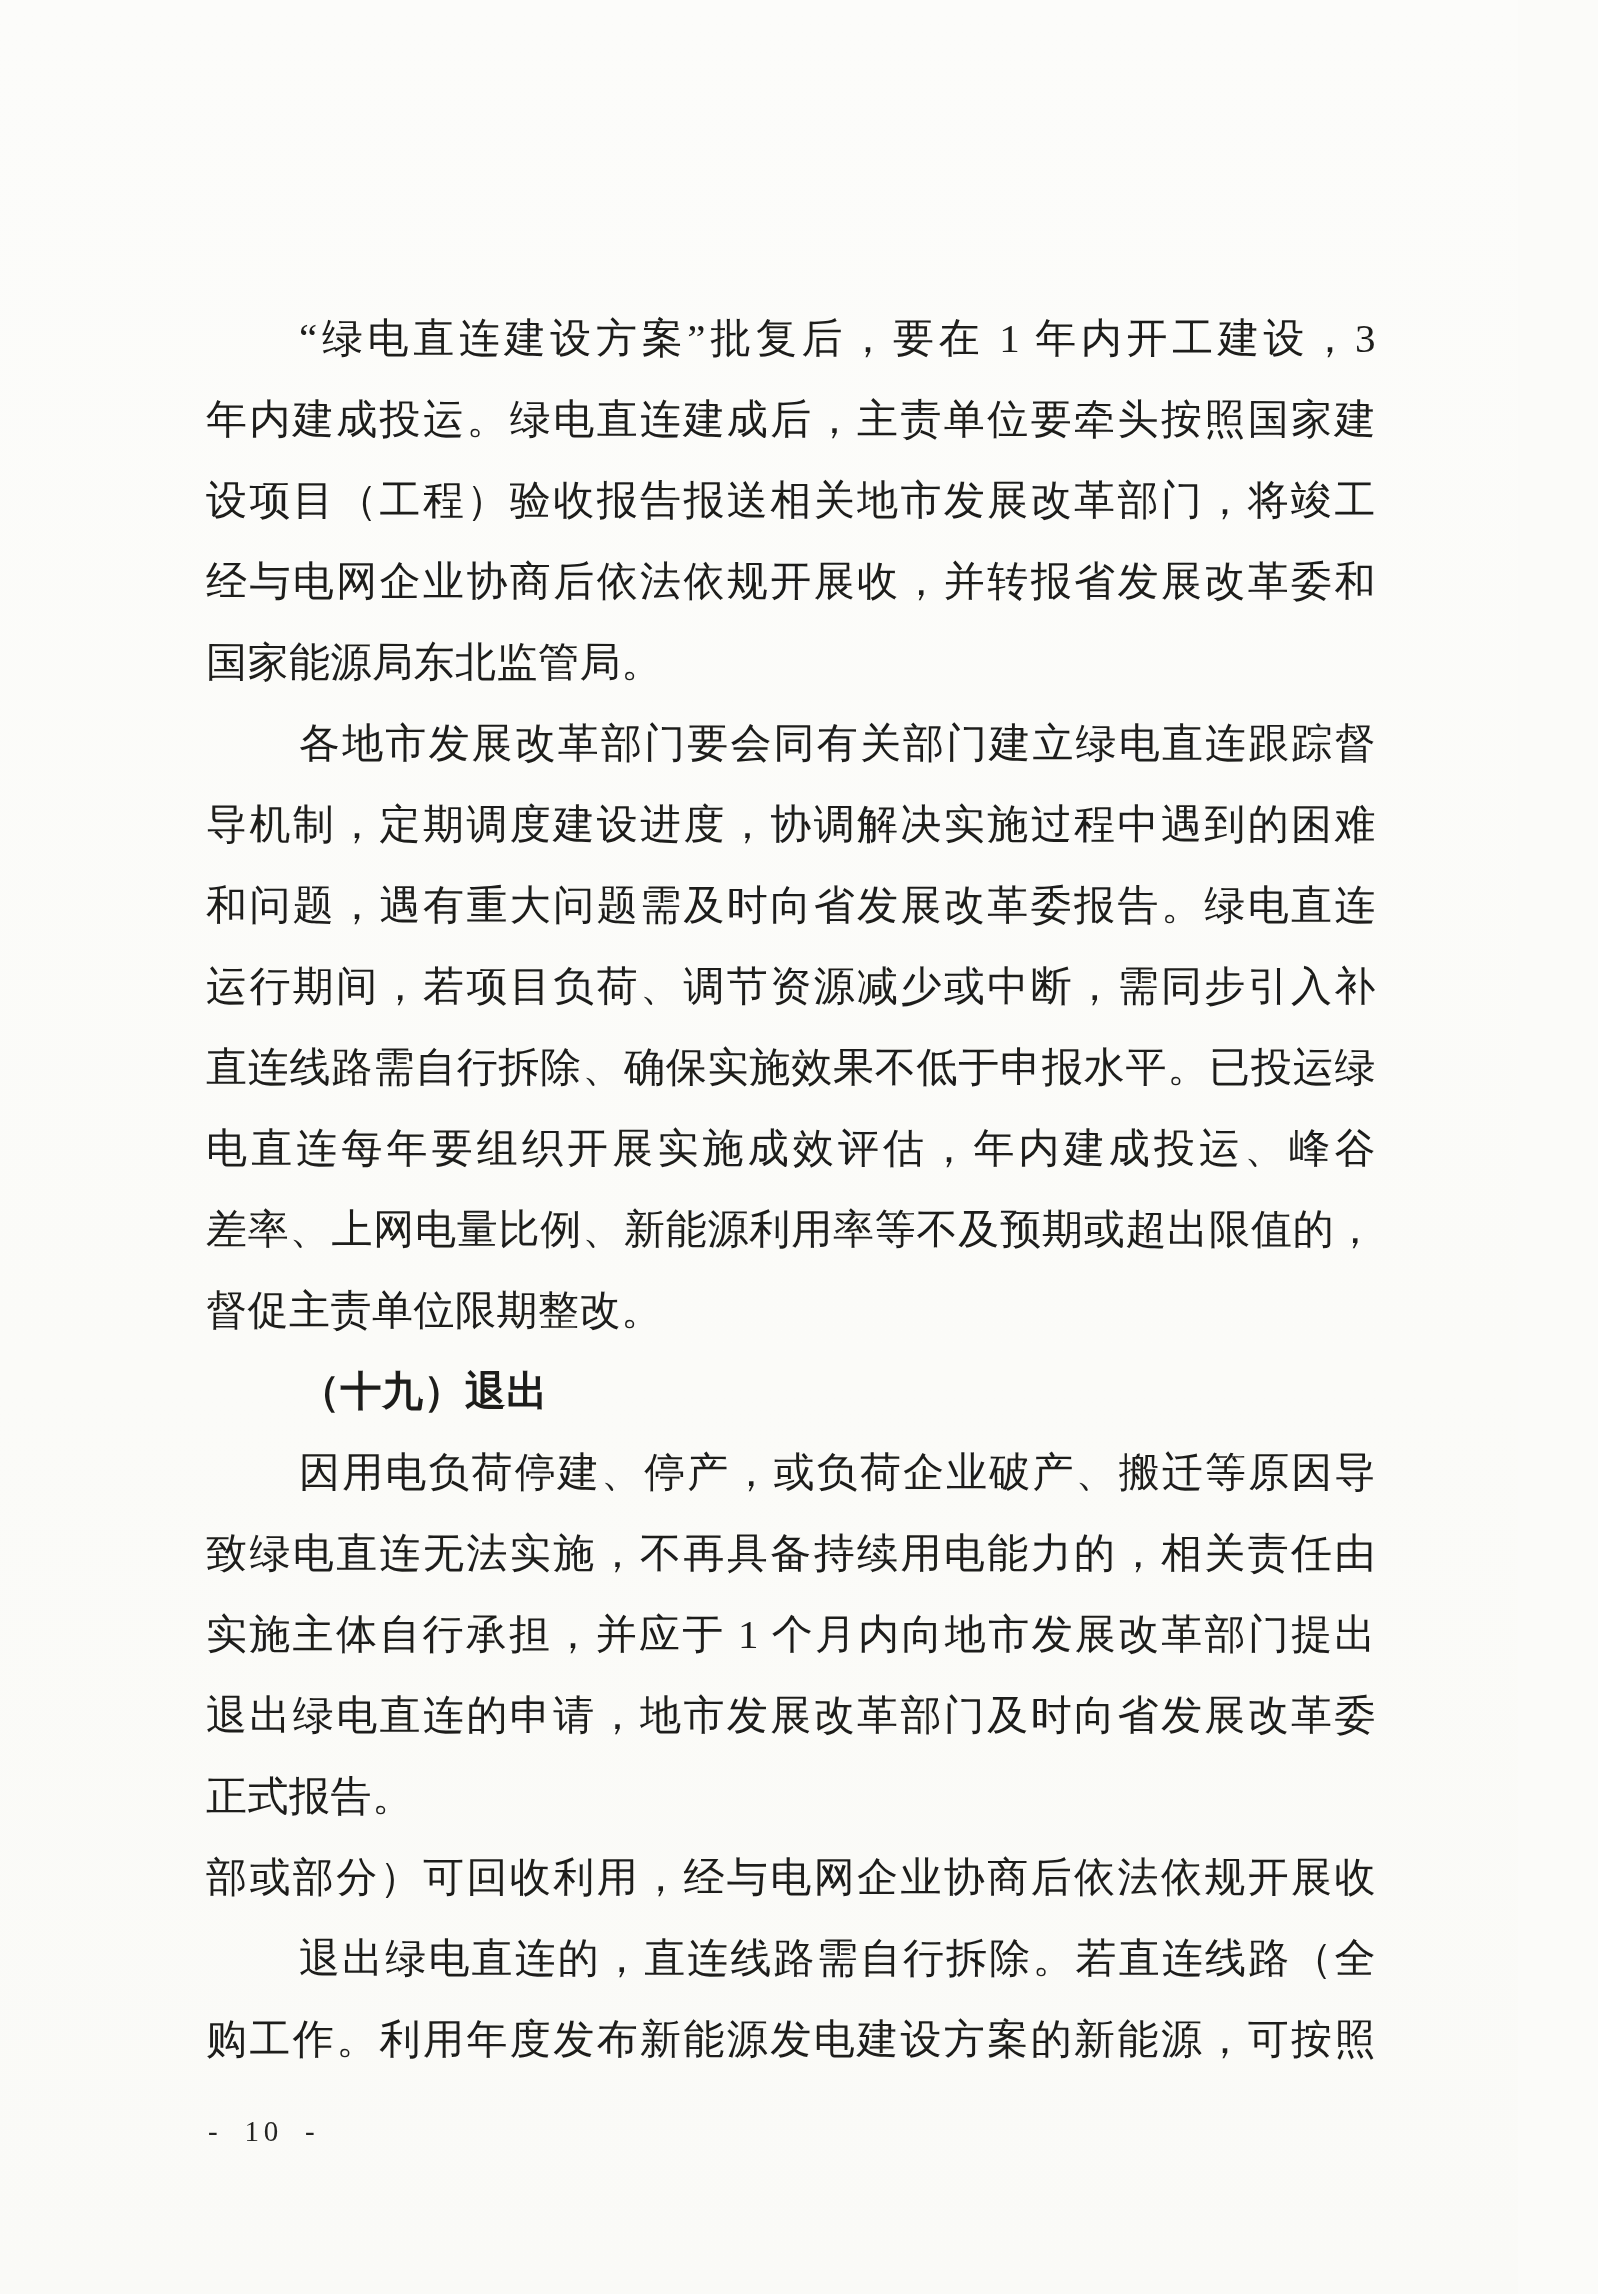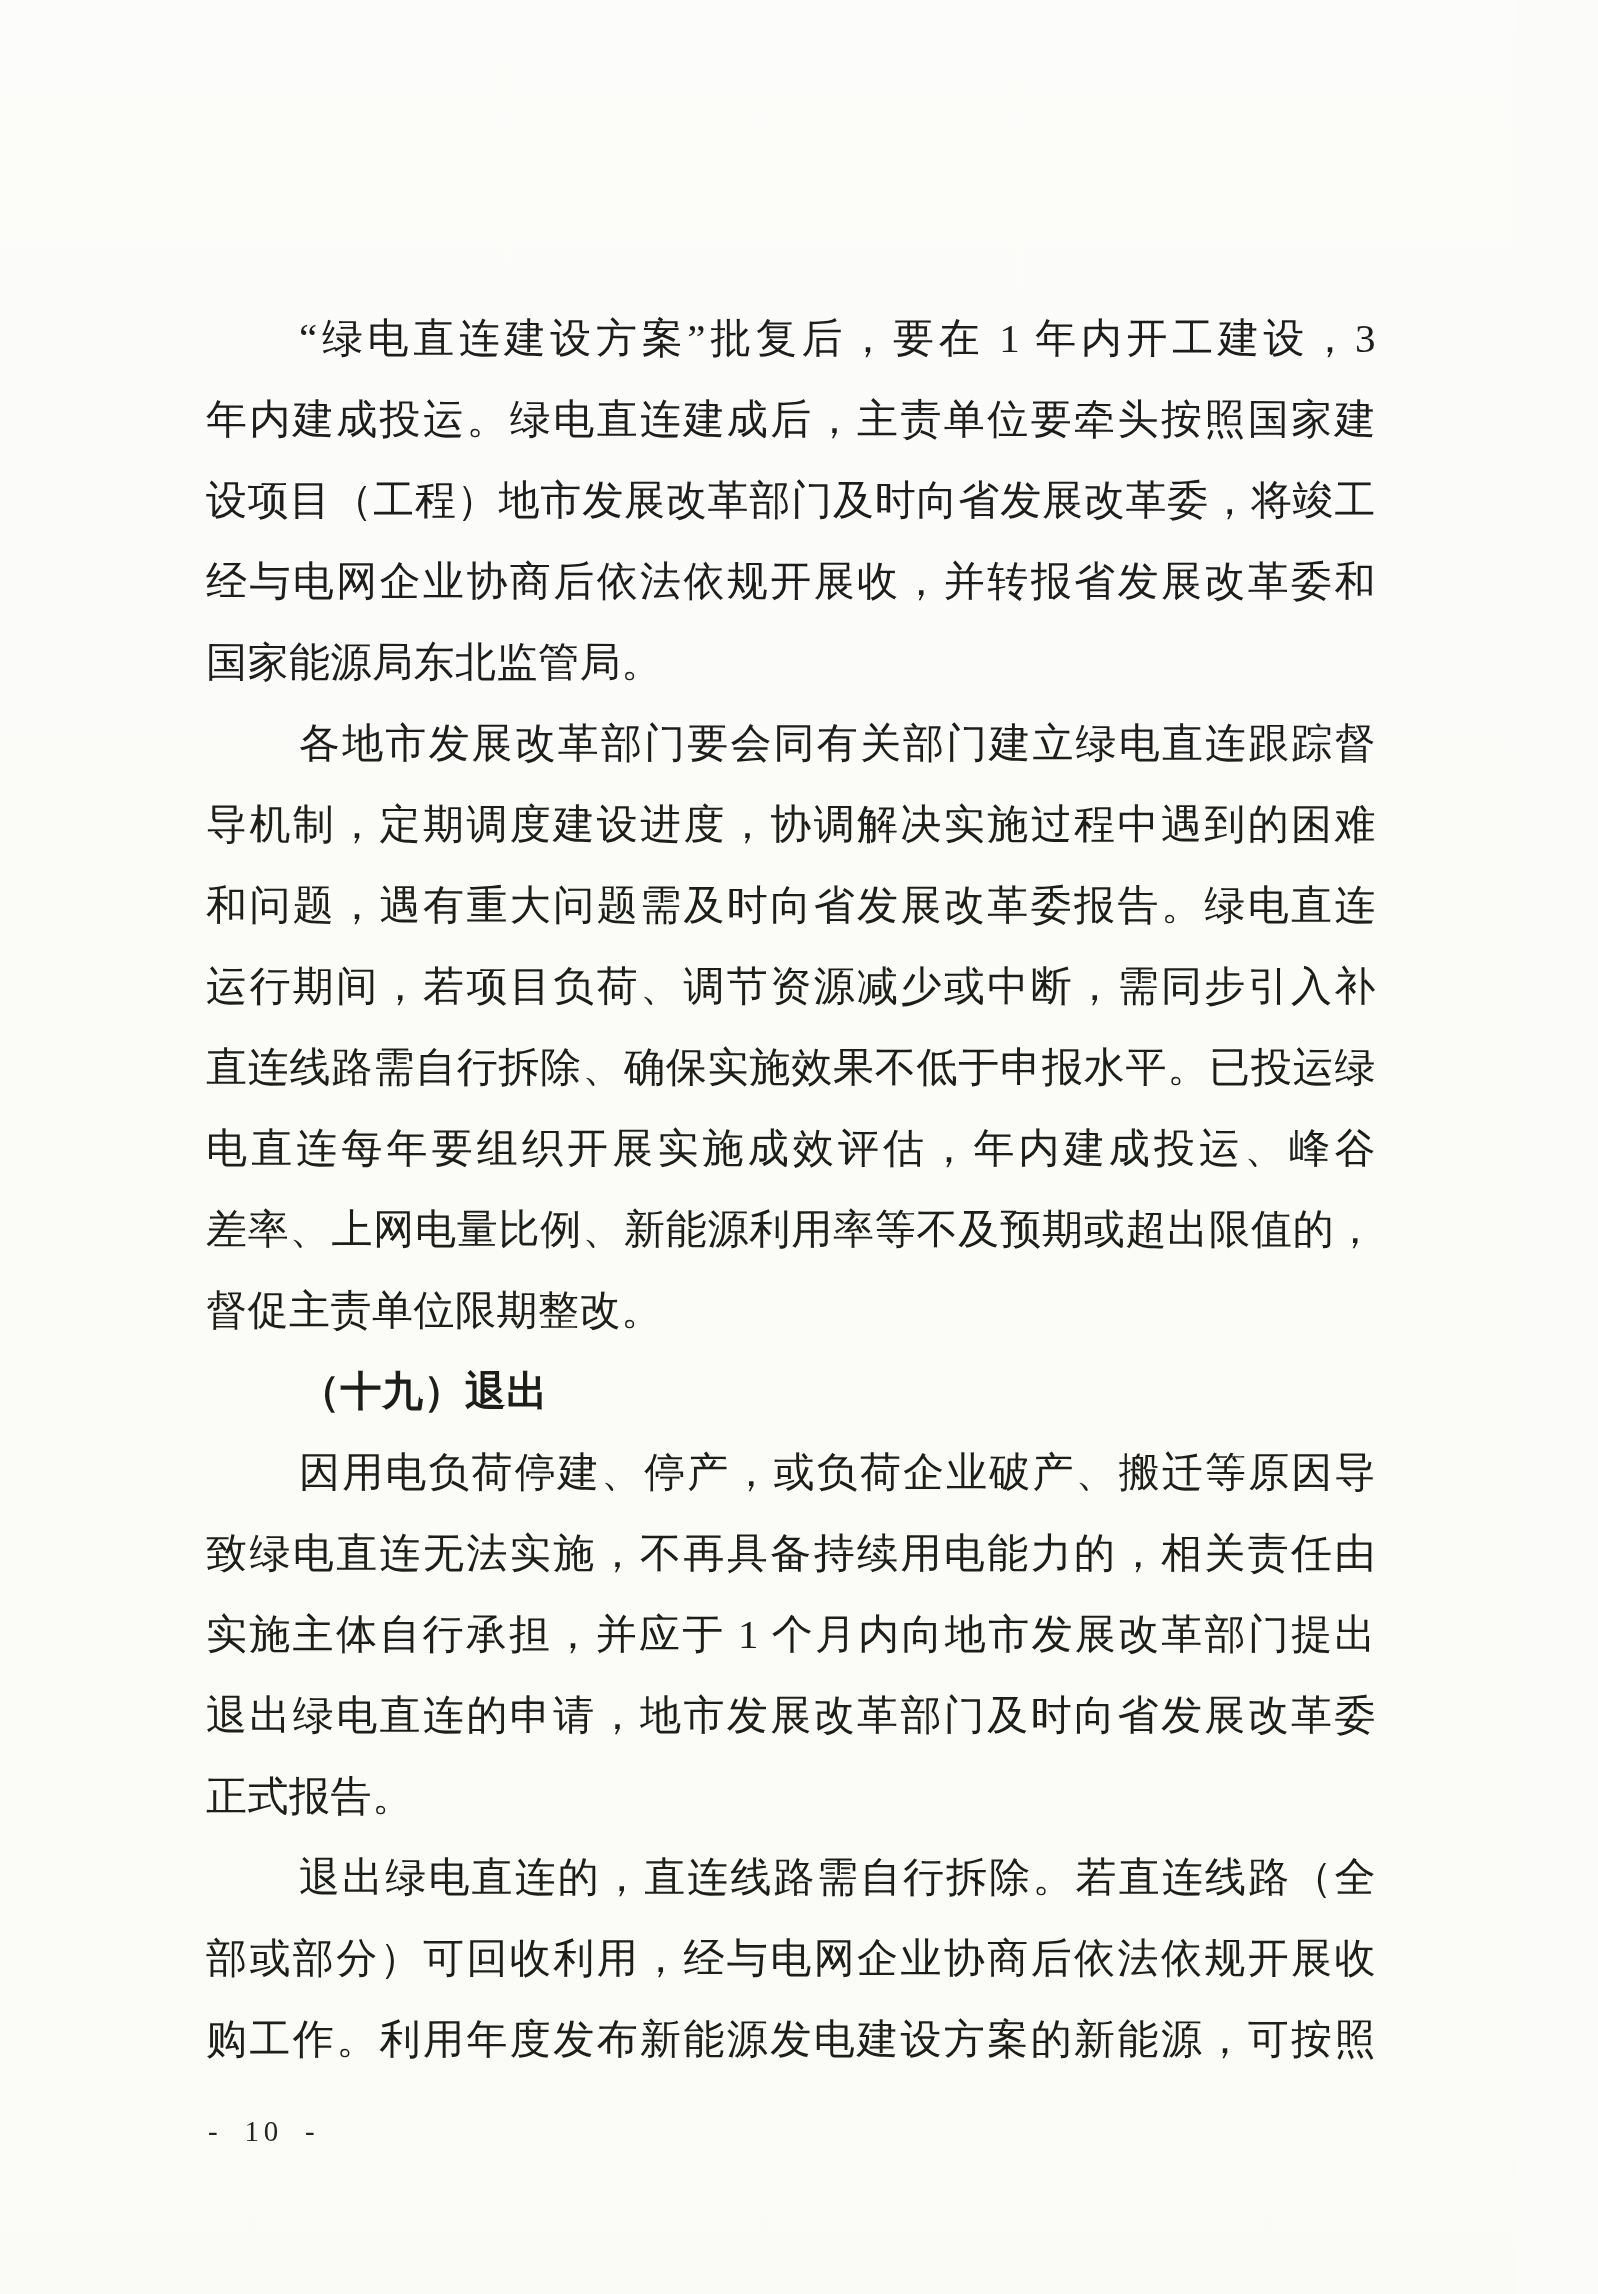--- a/index.html
+++ b/index.html
@@ -56,38 +56,38 @@
   }
 </style>
 </head>
 <body>
 
 <div class="paper">
 
   <div class="text-block">
     <div class="line fill indent">“绿电直连建设方案”批复后，要在 1 年内开工建设，3</div>
     <div class="line fill">年内建成投运。绿电直连建成后，主责单位要牵头按照国家建</div>
-    <div class="line fill">设项目（工程）地市发展改革部门及时向省发展改革委，将竣工</div>
+    <div class="line fill">设项目（工程）验收报告报送相关地市发展改革部门，将竣工</div>
     <div class="line fill">经与电网企业协商后依法依规开展收，并转报省发展改革委和</div>
     <div class="line">国家能源局东北监管局。</div>
     <div class="line fill indent">各地市发展改革部门要会同有关部门建立绿电直连跟踪督</div>
     <div class="line fill">导机制，定期调度建设进度，协调解决实施过程中遇到的困难</div>
     <div class="line fill">和问题，遇有重大问题需及时向省发展改革委报告。绿电直连</div>
     <div class="line fill">运行期间，若项目负荷、调节资源减少或中断，需同步引入补</div>
     <div class="line fill">直连线路需自行拆除、确保实施效果不低于申报水平。已投运绿</div>
     <div class="line fill">电直连每年要组织开展实施成效评估，年内建成投运、峰谷</div>
     <div class="line fill">差率、上网电量比例、新能源利用率等不及预期或超出限值的，</div>
     <div class="line">督促主责单位限期整改。</div>
     <div class="line indent heading">（十九）退出</div>
     <div class="line fill indent">因用电负荷停建、停产，或负荷企业破产、搬迁等原因导</div>
     <div class="line fill">致绿电直连无法实施，不再具备持续用电能力的，相关责任由</div>
     <div class="line fill">实施主体自行承担，并应于 1 个月内向地市发展改革部门提出</div>
     <div class="line fill">退出绿电直连的申请，地市发展改革部门及时向省发展改革委</div>
     <div class="line">正式报告。</div>
+    <div class="line fill">部或部分）可回收利用，经与电网企业协商后依法依规开展收</div>
     <div class="line fill indent">退出绿电直连的，直连线路需自行拆除。若直连线路（全</div>
-    <div class="line fill">部或部分）可回收利用，经与电网企业协商后依法依规开展收</div>
     <div class="line fill">购工作。利用年度发布新能源发电建设方案的新能源，可按照</div>
   </div>
 
   <div class="page-num">- 10 -</div>
 
 </div>
 
 
 </body></html>

